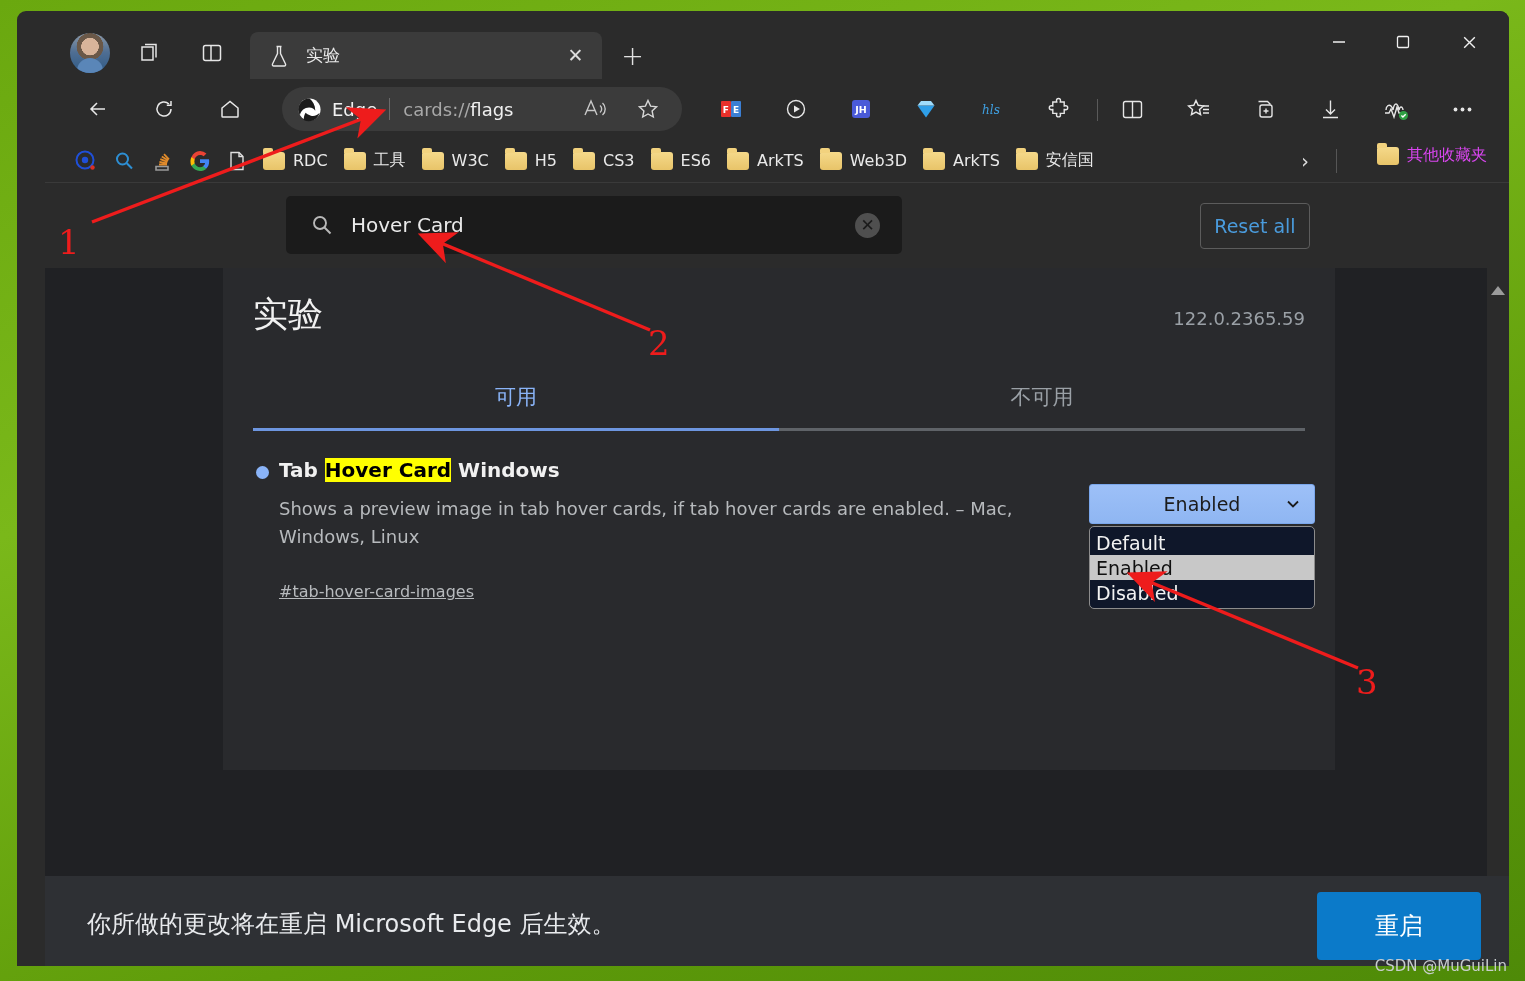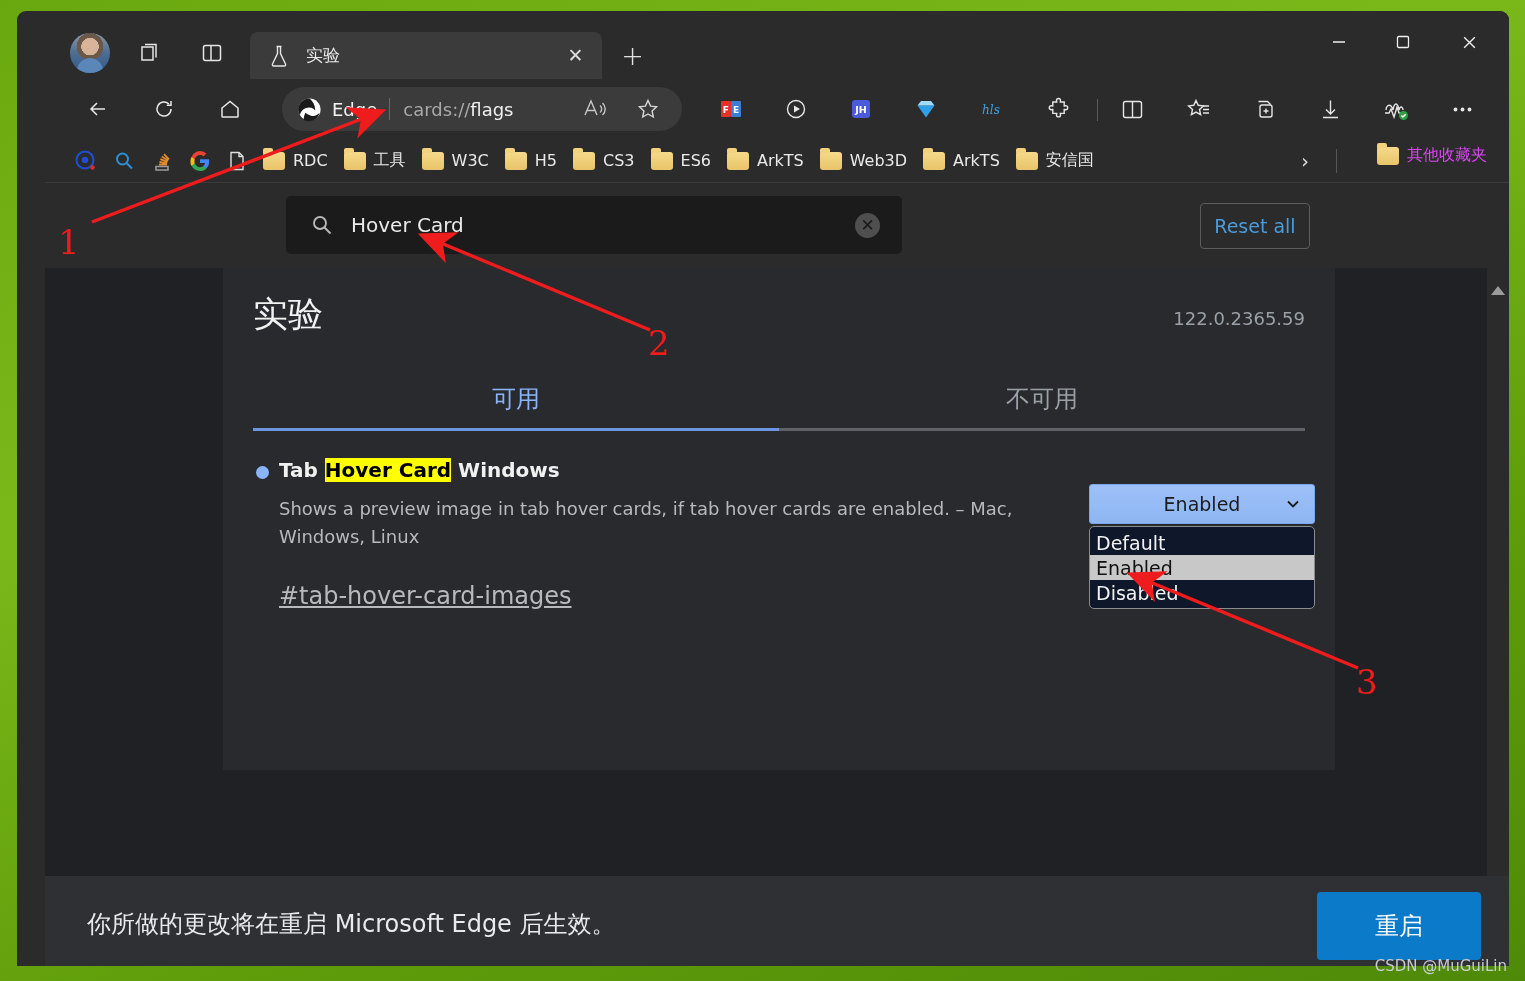--- a/index.html
+++ b/index.html
@@ -192,21 +192,21 @@
     position:absolute; right: 30px; top: 40px;
     color:#9aa0a6; font-size: 18px;
     font-family:"DejaVu Sans", sans-serif;
   }
   #tabs-row {
     position:absolute; left:30px; right:30px; top: 115px; height: 50px;
     display:flex;
   }
   .ptab {
     flex:1; display:flex; align-items:flex-start; justify-content:center;
-    font-size: 24px; font-family:Liberation Serif, serif;
+    font-size: 21px; font-family:Liberation Serif, serif;
   }
   #ptab-avail { color:#8ab4f8; }
   #ptab-unavail { color:#9aa0a6; }
   #tabs-underline {
     position:absolute; left:30px; right:30px; top: 160px; height: 3px; background:#5f6368;
   }
   #tabs-underline span { display:block; width:50%; height:100%; background:#6d96e0; }
 
   #flag-row { position:absolute; left:30px; top: 190px; right: 30px; }
   #flag-bullet {
@@ -219,21 +219,21 @@
     font-family:"DejaVu Sans", sans-serif; white-space: nowrap;
   }
   #flag-title mark { background:#ffff00; color:#000; }
   #flag-desc {
     position:absolute; left:26px; top: 37px; width: 800px;
     color:#b7babd; font-size: 18px; line-height: 1.55;
     font-family:"DejaVu Sans", sans-serif;
   }
   #flag-anchor {
     position:absolute; left:26px; top: 124px;
-    color:#b7babd; font-size: 24px; text-decoration: underline;
+    color:#b7babd; font-size: 16px; text-decoration: underline;
     font-family:"DejaVu Sans", sans-serif;
   }
 
   
   #select-box {
     position:absolute; left: 836px; top: 26px;
     width: 226px; height: 40px;
     background: linear-gradient(180deg,#9dc0f8 0%, #8fb6f2 100%);
     border: 1px solid #7aa7ec; border-radius: 3px;
     display:flex; align-items:center; justify-content:center;

